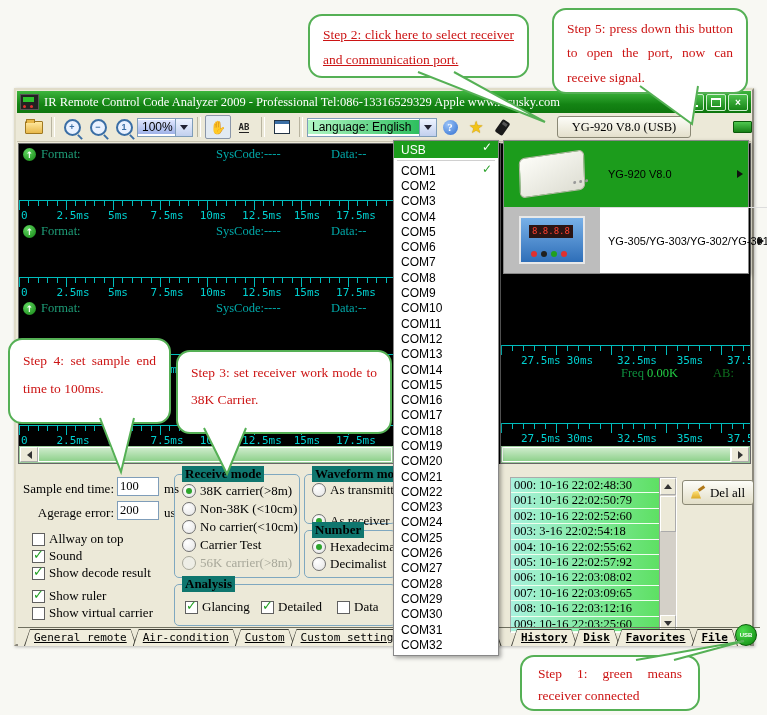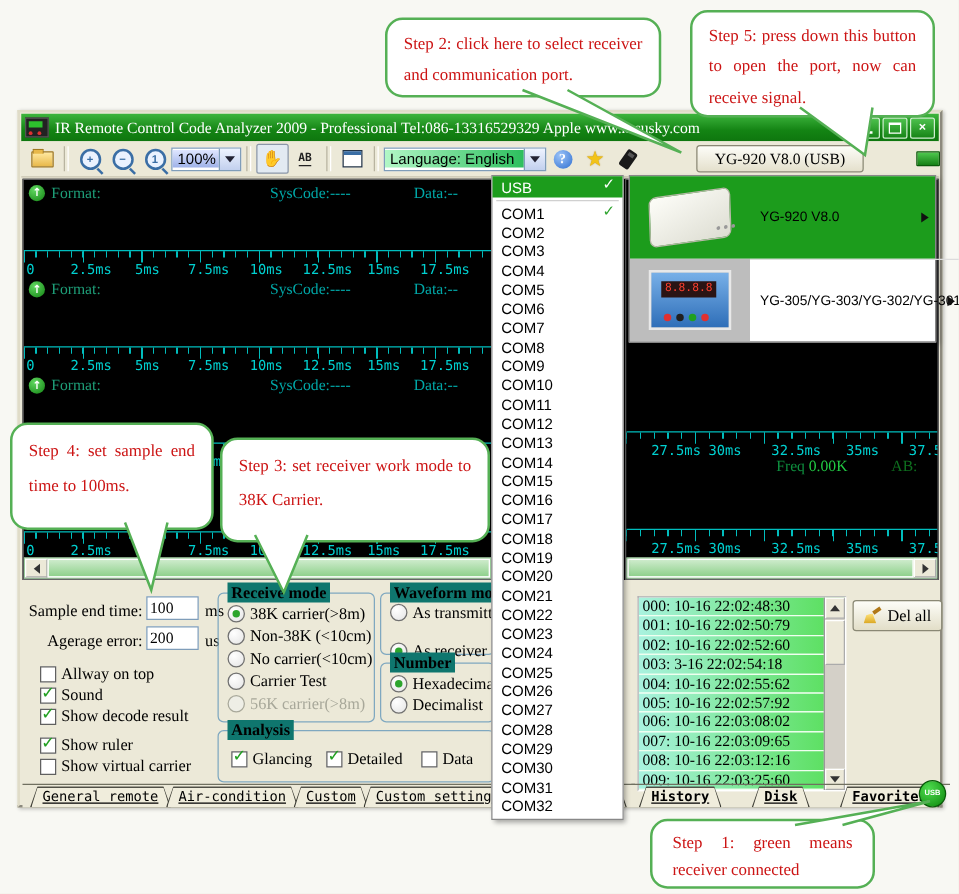--- a/index.html
+++ b/index.html
@@ -468,21 +468,21 @@
             </div>
         </div>
       </div>
       <div class="delall" style="left:664px;top:16px;width:70px;">
         <div class="broom">
             <div class="head"></div>
             <div class="stick"></div>
           </div>
         <span>Del all</span>
       </div>
-      <div id="right-tabs" class="tabrow rt" style="left:487px;bottom:0px;width:249px;padding-left:6px;gap:28px;">
+      <div id="right-tabs" class="tabrow rt" style="left:487px;bottom:0px;width:249px;padding-left:6px;">
           <div class="tab-o">
             <div class="tab-i">History</div>
           </div>
           <div class="tab-o">
             <div class="tab-i">Disk</div>
           </div>
           <div class="tab-o">
             <div class="tab-i">Favorites</div>
           </div>
           <div class="tab-o">
@@ -559,17 +559,17 @@
 <svg class="tail" style="left:94px;top:412px;" width="48" height="64">
     <path d="M6,6 L27,60 L40,6" fill="#FFFFFF" stroke="#55B055" stroke-width="2"></path>
   </svg>
 <svg class="tail" style="left:198px;top:422px;" width="56" height="56">
     <path d="M6,6 L29,52 L48,6" fill="#FFFFFF" stroke="#55B055" stroke-width="2"></path>
   </svg>
 <svg class="tail" style="left:630px;top:636px;" width="122" height="30">
     <path d="M6,24 L114,5 L44,24" fill="#FFFFFF" stroke="#55B055" stroke-width="2"></path>
   </svg>
 
-<div class="callout" style="left:308px;top:14px;width:221px;height:64px;">Step 2: click here to select receiver and communication port.</div>
+<div class="callout" style="left:308px;top:14px;width:221px;height:64px;text-decoration:underline;">Step 2: click here to select receiver and communication port.</div>
 <div class="callout" style="left:552px;top:8px;width:196px;height:86px;line-height:1.8;">Step 5: press down this button to open the port, now can receive signal.</div>
 <div class="callout" style="left:8px;top:338px;width:163px;height:86px;line-height:2.1;">Step 4: set sample end time to 100ms.</div>
 <div class="callout" style="left:176px;top:350px;width:216px;height:84px;line-height:2.0;">Step 3: set receiver work mode to 38K Carrier.</div>
 <div class="callout" style="left:520px;top:655px;width:180px;height:56px;line-height:1.6;padding:6px 16px;">Step 1: green means receiver connected</div>
 
 </body></html>

